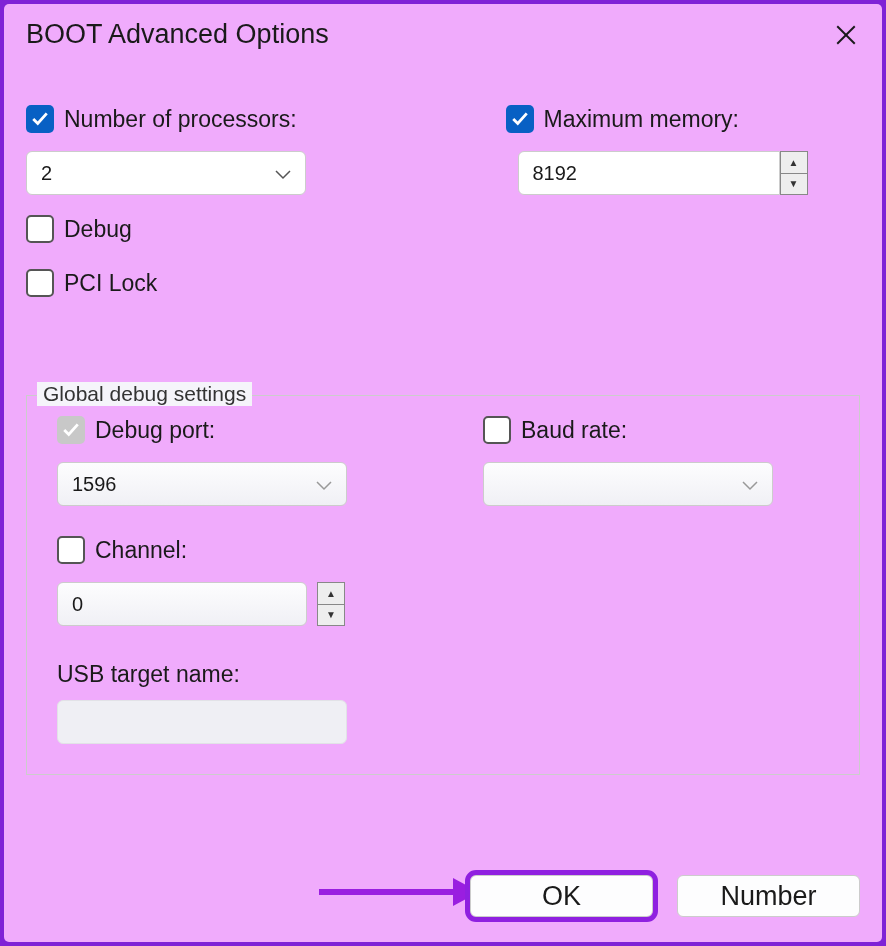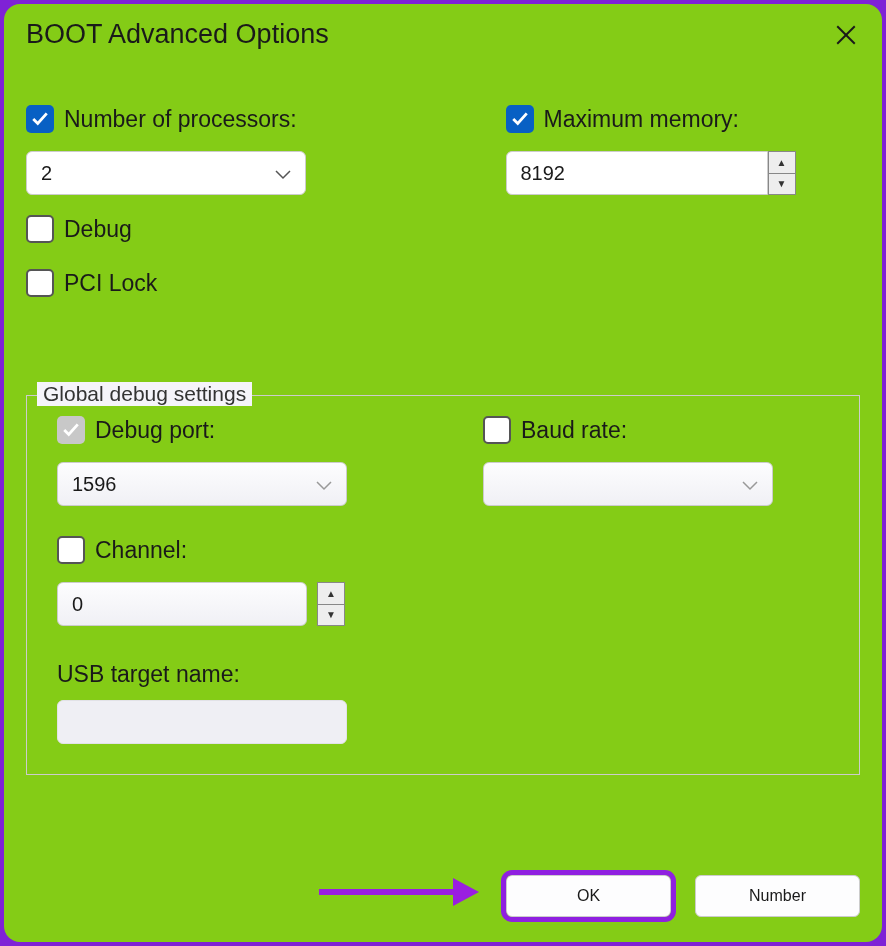--- a/index.html
+++ b/index.html
@@ -4,22 +4,22 @@
   <style>
     * { box-sizing: border-box; margin: 0; padding: 0; font-family: "Segoe UI", sans-serif; }
     body {
       width: 886px; height: 946px;
       background: #7f22d6;
       padding: 4px;
       overflow: hidden;
     }
     .dialog {
       width: 100%; height: 100%;
-      background: #84cc16;
-      border-radius: 16px;
+      background: #f0abfc;
+      border-radius: 5px;
       padding: 15px 22px 22px 22px;
       position: relative;
       display: flex; flex-direction: column;
     }
     .titlebar {
       display: flex; align-items: center; justify-content: space-between;
       margin-bottom: 55px;
     }
     .title { font-size: 27px; color: #1a1a1a; }
     .close-x {
@@ -39,21 +39,21 @@
     .cb.grey { background: #c8c8c8; }
     .cb svg { width: 18px; height: 18px; }
     .lbl { font-size: 23px; color: #1a1a1a; }
     .dropdown {
       width: 280px; height: 44px;
       background: #fff; border: 1px solid #ccc; border-radius: 6px;
       display: flex; align-items: center; justify-content: space-between;
       padding: 0 14px;
       font-size: 20px; color: #1a1a1a;
     }
-    .spinner-wrap { display: flex; align-items: stretch; width: 290px; }
+    .spinner-wrap { display: flex; align-items: stretch; width: 290px; margin-left: 12px; }
     .spinner-input {
       flex: 1; height: 44px;
       background: #fff; border: 1px solid #ccc; border-radius: 6px 0 0 6px;
       padding: 0 14px; font-size: 20px; color: #1a1a1a;
       display: flex; align-items: center;
     }
     .spinner-btns {
       width: 28px; border: 1px solid #888;
       display: flex; flex-direction: column;
     }
@@ -90,24 +90,24 @@
     .usb-input {
       width: 290px; height: 44px;
       background: #efeff4; border: 1px solid #e2e2e7; border-radius: 6px;
       margin-top: 12px;
     }
     .buttons {
       position: absolute; bottom: 25px; right: 22px;
       display: flex; gap: 24px; align-items: center;
     }
     .btn {
-      width: 165px; height: 42px;
+      width: 183px; height: 42px;
       background: #fdfdfe; border: 1px solid #ccc; border-radius: 6px;
       display: flex; align-items: center; justify-content: center;
-      font-size: 16px; color: #1a1a1a; margin-top: 8px;
+      font-size: 27px; color: #1a1a1a; margin-top: 8px;
     }
     .btn.highlight { outline: 5px solid #8f20e0; }
     .arrow {
       position: absolute; bottom: 40px; left: 315px;
       width: 160px; height: 20px;
       display: flex; align-items: center;
     }
     .arrow-line { flex: 1; height: 6px; background: #9a1ee0; }
     .arrow-head {
       width: 0; height: 0;

